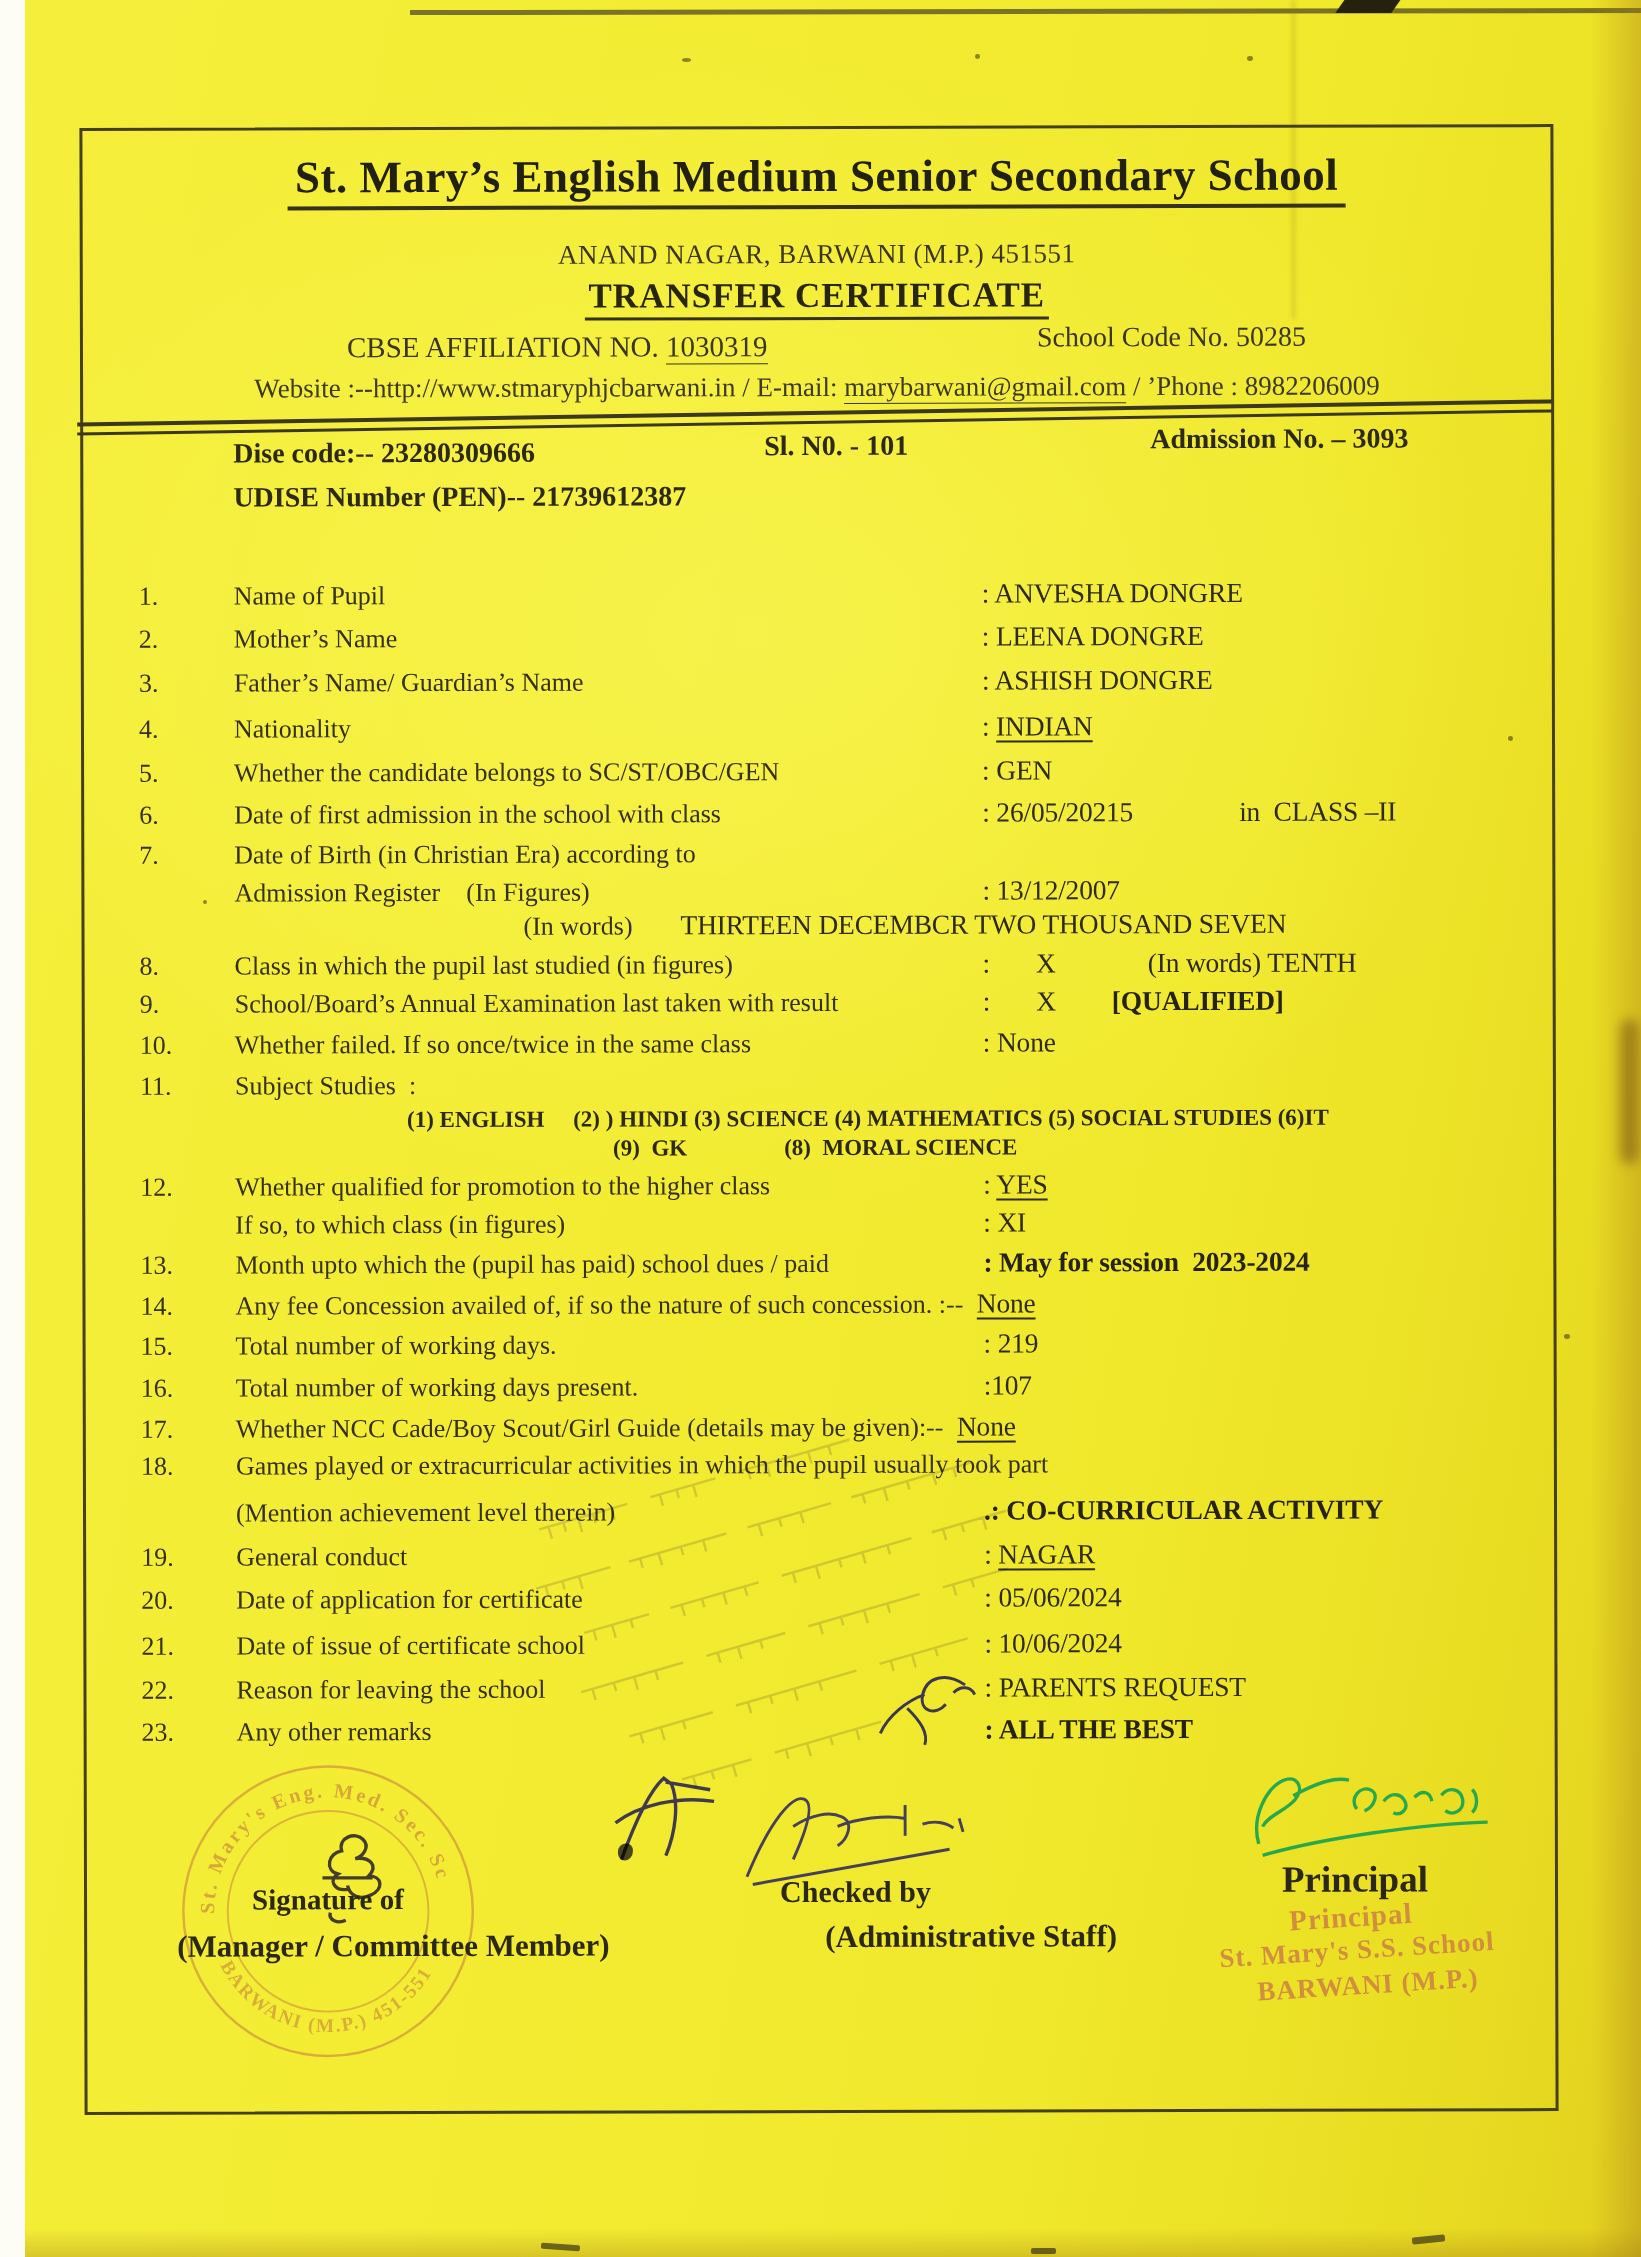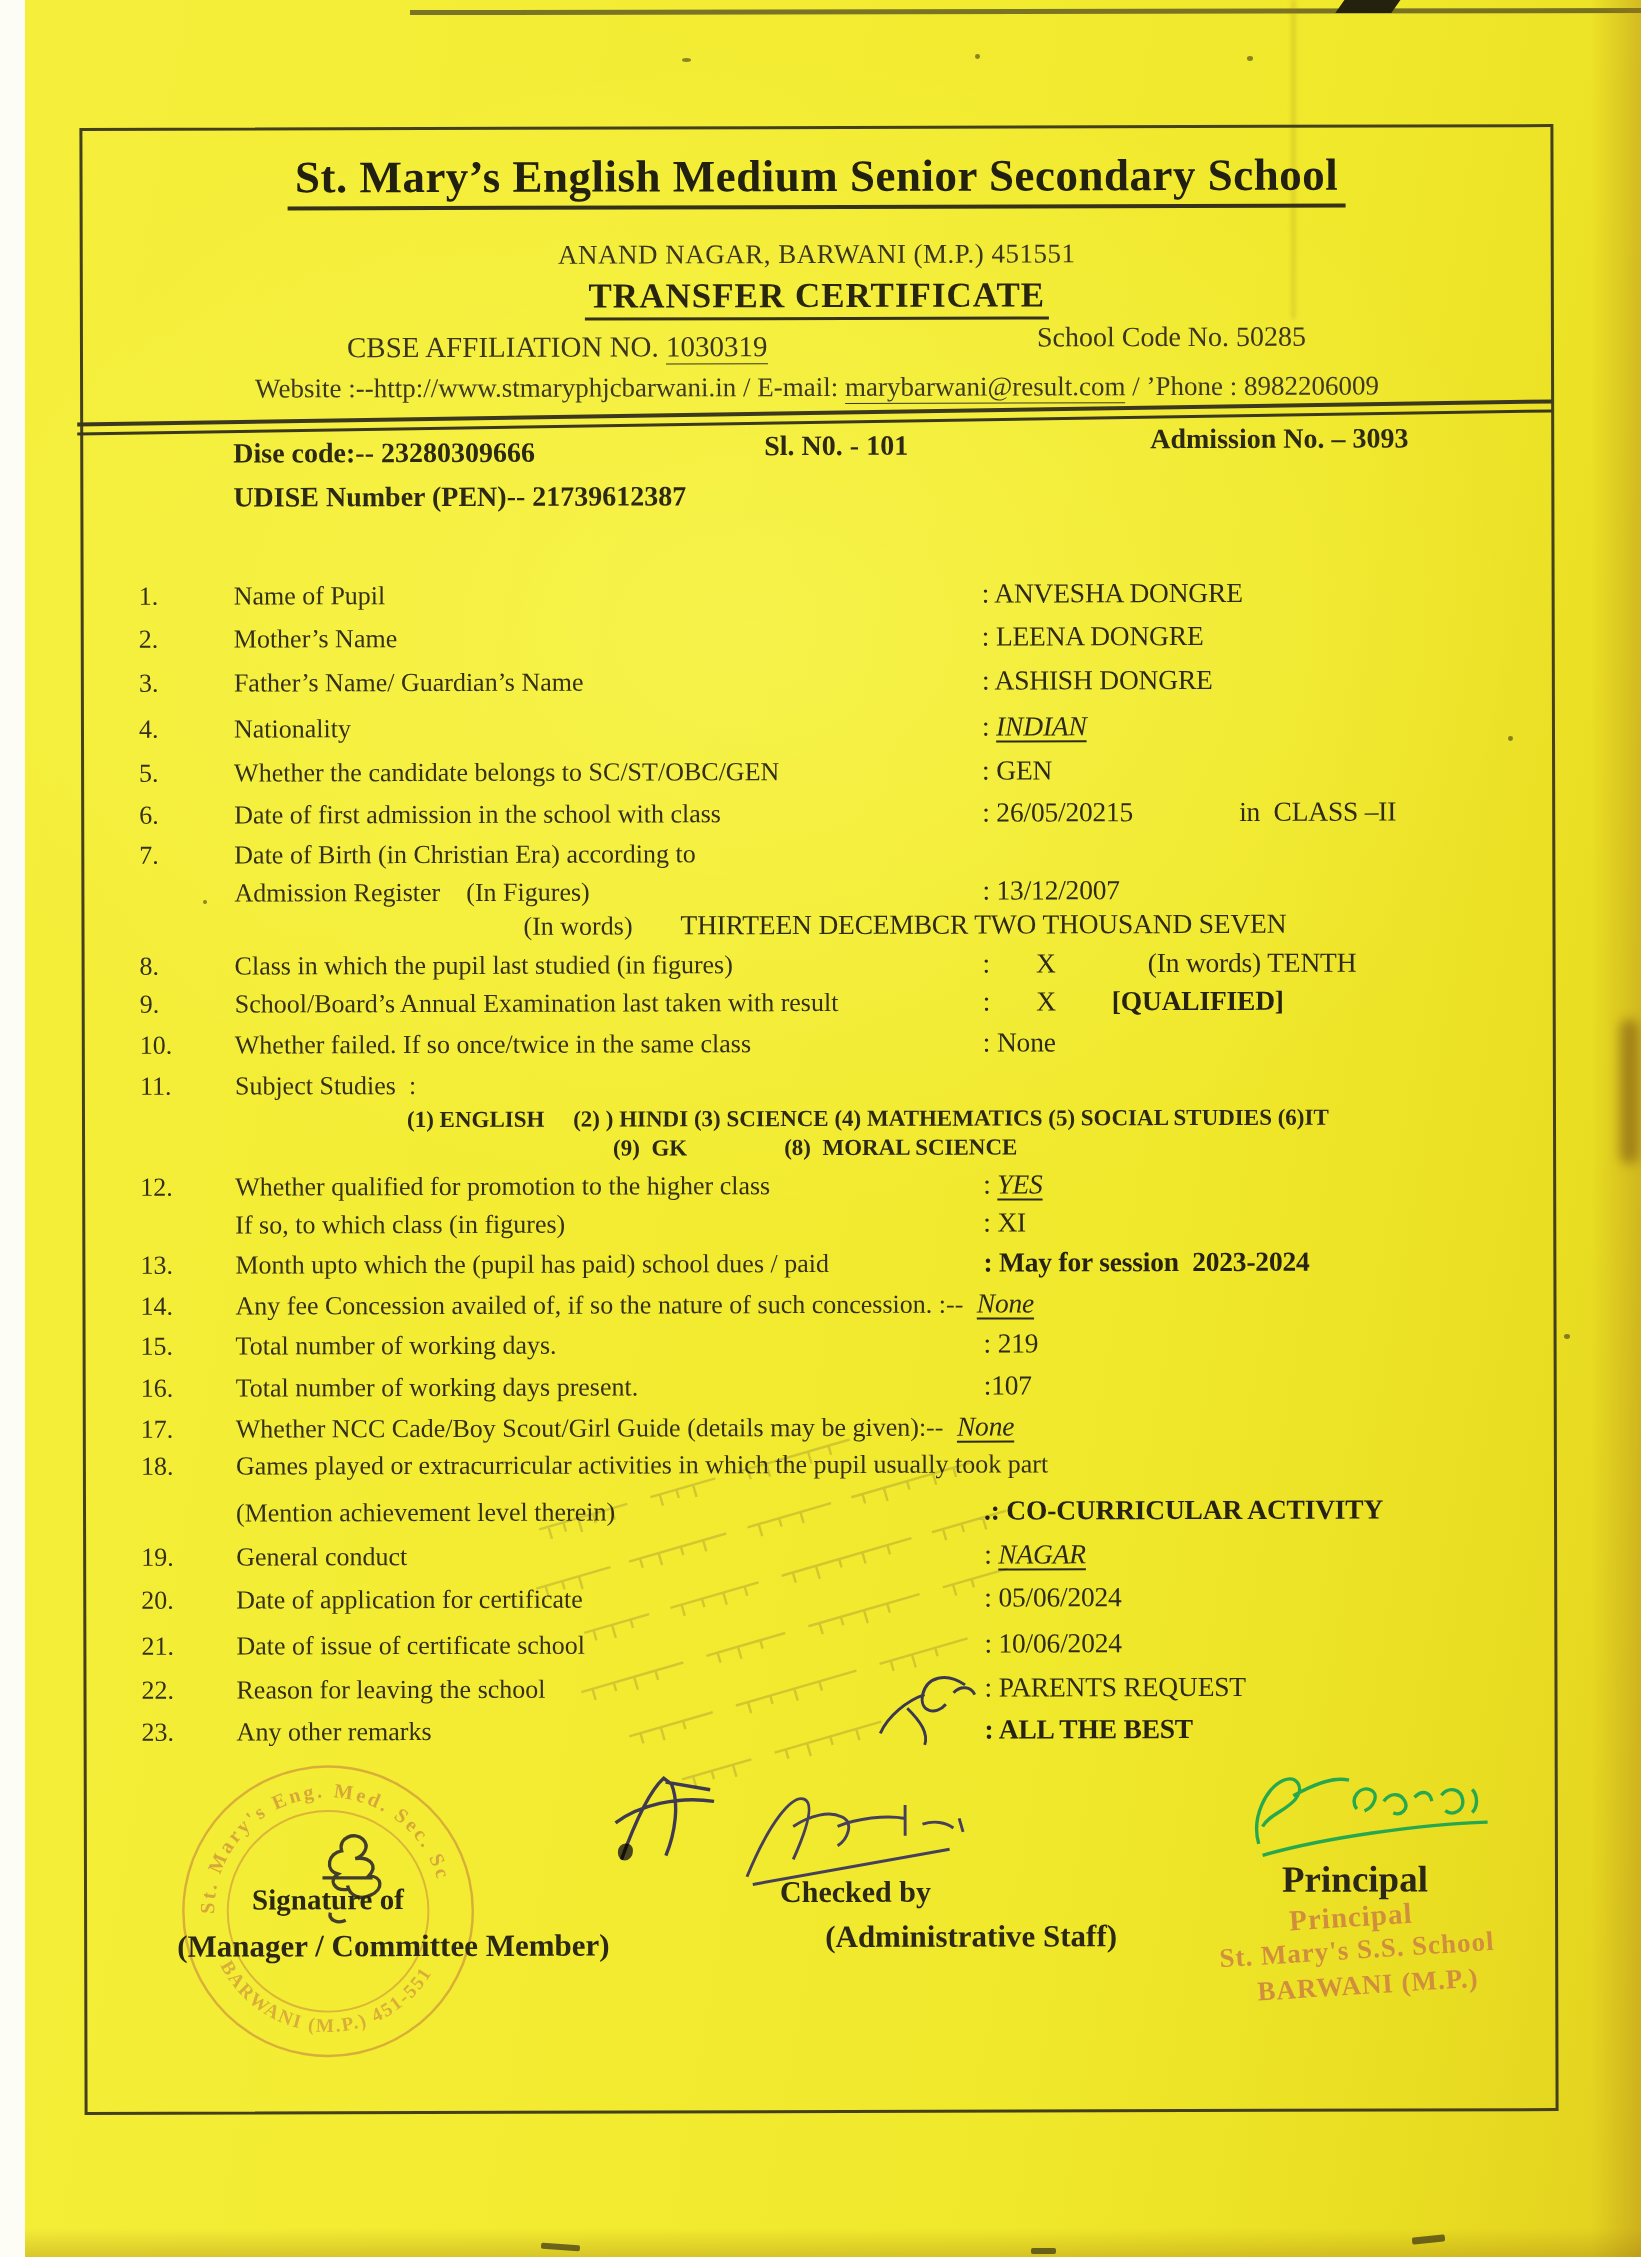--- a/index.html
+++ b/index.html
@@ -45,21 +45,21 @@
   .rule{position:absolute;left:-5.8px;width:1475px;height:3.9px;background:#3c3820;transform:rotate(-.75deg);}
   .r1{top:282px;} .r2{top:292px;height:2.9px;}
   .meta{position:absolute;font-size:28px;font-weight:bold;color:#2c2914;}
   .line{position:absolute;left:0;width:100%;display:flex;align-items:baseline;
         padding-left:55px;box-sizing:border-box;font-size:26px;color:#343019;white-space:pre-wrap;}
   .num{width:95px;flex:none;}
   .lbl{width:748px;flex:none;}
   .lblw{flex:none;width:auto;}
   .val{flex:none;font-size:27.5px;color:#2e2b18;letter-spacing:-0.2px;}
   .b{font-weight:bold;color:#262312;}
-  .u{text-decoration:underline;text-decoration-thickness:1.9px;text-underline-offset:4.8px;font-style:italic;}
+  .u{text-decoration:underline;text-decoration-thickness:1.9px;text-underline-offset:4.8px;}
   .subj{font-weight:bold;font-size:23px;color:#2c2914;}
   .sig-label{position:absolute;font-weight:bold;color:#2b2815;}
   .stamp-text{position:absolute;color:#cb7a45;opacity:.8;font-weight:bold;letter-spacing:1px;transform:rotate(-3.5deg);mix-blend-mode:multiply;white-space:nowrap;}
   svg{position:absolute;overflow:visible;mix-blend-mode:multiply;}
 </style>
 </head>
 <body>
 
 <div class="paper"></div>
 
@@ -79,21 +79,21 @@
 <div class="dash" style="left:1031px;top:2248px;width:25px;height:5.8px;"></div>
 <div class="dash" style="left:1412px;top:2236px;width:33px;height:6.8px;transform:rotate(-6deg);"></div>
 
 <div class="border-box">
 
   <div class="title"><span>St. Mary’s English Medium Senior Secondary School</span></div>
   <div class="addr">ANAND NAGAR, BARWANI (M.P.) 451551</div>
   <div class="tc"><span>TRANSFER CERTIFICATE</span></div>
   <div class="cbse"><span>CBSE AFFILIATION NO. </span><span class="u2">1030319</span></div>
   <div class="scode">School Code No. 50285</div>
-  <div class="website"><span>Website :--http://www.stmaryphjcbarwani.in /  E-mail: </span><span class="u2">marybarwani@result.com</span><span>  / ’Phone : 8982206009</span></div>
+  <div class="website"><span>Website :--http://www.stmaryphjcbarwani.in /  E-mail: </span><span class="u2">marybarwani@gmail.com</span><span>  / ’Phone : 8982206009</span></div>
   <div class="rule r1"></div>
   <div class="rule r2"></div>
 
   <div class="meta" style="left:150px;top:307px;">Dise code:-- 23280309666</div>
   <div class="meta" style="left:681px;top:301px;">Sl. N0. - 101</div>
   <div class="meta" style="left:1067px;top:295px;">Admission No. – 3093</div>
   <div class="meta" style="left:150px;top:351px;">UDISE Number (PEN)-- 21739612387</div>
 
   <div class="line" style="top:449px"><span class="num">1.</span><span class="lbl">Name of Pupil</span><span class="val">: ANVESHA DONGRE</span></div>
   <div class="line" style="top:492px"><span class="num">2.</span><span class="lbl">Mother’s Name</span><span class="val">: LEENA DONGRE</span></div>

